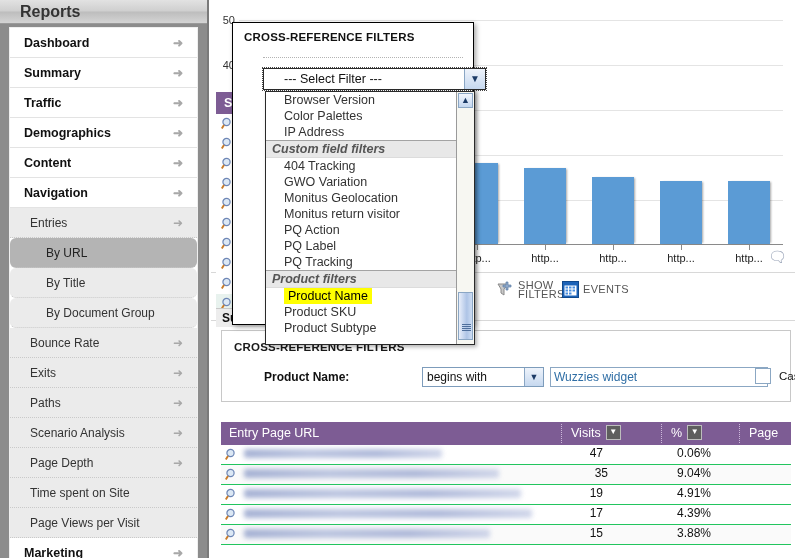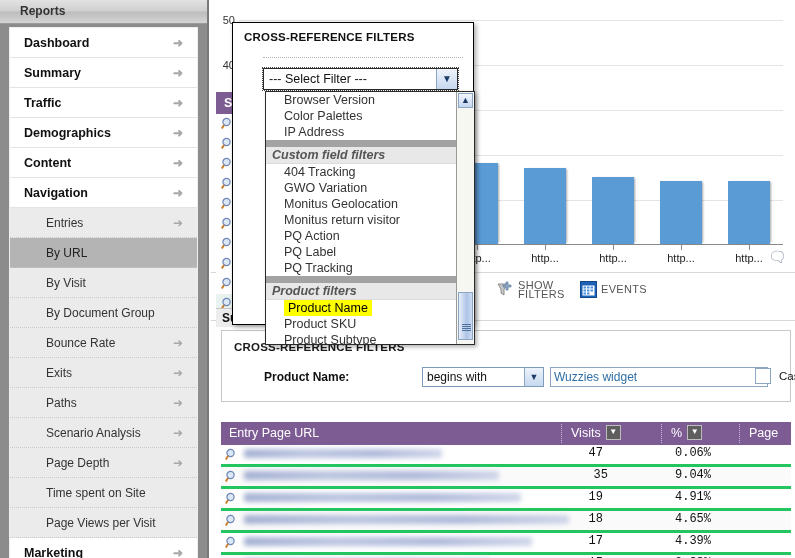--- a/index.html
+++ b/index.html
@@ -10,43 +10,43 @@
     position:relative;
   }
   
   #sidebar{
     position:absolute;left:0;top:0;width:209px;height:558px;
     background:#8c8c8c;box-sizing:border-box;
     border-right:2px solid #7a7a7a;
   }
   .side-title{
     height:23px;line-height:23px;padding-left:20px;
-    font-weight:bold;font-size:12px;color:#333;
+    font-weight:bold;font-size:16px;color:#333;
     background:linear-gradient(to bottom,#e2e2e2 0%,#cfcfcf 48%,#bdbdbd 52%,#d4d4d4 100%);
     border-bottom:1px solid #9a9a9a;
   }
   .side-inner{
     position:absolute;left:9px;top:27px;width:189px;
     background:#fff;border:1px solid #efefef;
     box-sizing:border-box;
   }
   .nav-item{
     position:relative;height:30px;line-height:30px;
     box-sizing:border-box;background:#fff;
     border-bottom:1px solid #e3e3e3;
     cursor:pointer;
   }
   .nav-item.top{padding-left:14px;font-weight:bold;font-size:12.5px;color:#111;}
   .nav-item.sub{
-    padding-left:36px;background:#ebebeb;font-weight:normal;
+    padding-left:20px;background:#ebebeb;font-weight:normal;
     font-size:12px;color:#333;border-bottom:1px dotted #c9c9c9;
   }
   .nav-item.sub2{
     padding-left:36px;background:#ebebeb;font-weight:normal;
-    font-size:12px;color:#333;border-bottom:1px dotted #c9c9c9;
+    font-size:12px;color:#333;border-bottom:1px dotted #c9c9c9;border-radius:6px;
   }
   .nav-item.sel{background:#b4b4b4;color:#222;}
   .arrow{
     position:absolute;right:14px;top:0;height:30px;line-height:30px;
     color:#a8a8a8;font-size:12px;
   }
   
   #main{
     position:absolute;left:211px;top:0;width:584px;height:558px;
     background:#fff;overflow:hidden;
@@ -129,21 +129,21 @@
     position:absolute;top:0;height:23px;line-height:23px;
     font-weight:normal;font-size:12.5px;color:#fff;
   }
   .th-sep{position:absolute;top:2px;width:1px;height:19px;border-left:1px dotted #cdb9db;}
   .sortbtn{
     display:inline-block;width:13px;height:13px;vertical-align:middle;
     background:#5e5e5e;border:1px solid #bdbdbd;color:#fff;font-size:8px;
     line-height:12px;text-align:center;margin-left:5px;margin-bottom:2px;cursor:pointer;
   }
   .trow{
-    position:relative;height:19px;border-bottom:3px solid #22c55e;background:#fff;font-family:Liberation Mono, monospace;
+    position:relative;height:19px;border-bottom:1px solid #22c55e;background:#fff;
   }
   .trow.alt{background:#fafafa;}
   .mag{position:absolute;left:4px;top:3px;width:13px;height:13px;}
   .blurred{
     position:absolute;left:23px;top:4px;height:9px;border-radius:2px;
     background:linear-gradient(to right,#8d9cc8,#aab6d8,#9aa7d0,#c3cbe4);
     filter:blur(2.4px);opacity:.78;
   }
   .cnum{
     position:absolute;top:1px;font-size:12px;color:#111;text-align:right;
@@ -174,38 +174,38 @@
     position:absolute;left:232px;top:22px;width:242px;height:303px;
     background:#fff;border:1px solid #000;box-sizing:border-box;
     box-shadow:2px 2px 5px rgba(0,0,0,.35);
   }
   #popup-title{
     position:absolute;left:11px;top:8px;font-weight:bold;font-size:11.5px;
     letter-spacing:.2px;color:#111;
   }
   #popup-divider{position:absolute;left:30px;right:10px;top:34px;border-top:1px dotted #b3b3b3;}
   #filter-select{
-    position:absolute;left:30px;top:45px;width:195px;height:22px;
+    position:absolute;left:30px;top:45px;width:223px;height:22px;
     border:1px solid #2a2a2a;outline:1px dotted #444;box-sizing:border-box;background:#fff;
-    font-size:12.5px;line-height:20px;padding-left:5px;color:#111;cursor:pointer;
+    font-size:12.5px;line-height:20px;padding-left:20px;color:#111;cursor:pointer;
   }
   #filter-select .sel-arrow{width:20px;height:20px;line-height:20px;font-size:10px;}
   
   #ddl{
     position:absolute;left:32px;top:68px;width:210px;height:254px;
     background:#fff;border:1px solid #2a2a2a;box-sizing:border-box;overflow:hidden;
     box-shadow:2px 2px 4px rgba(0,0,0,.3);
   }
   .opt{
     height:16px;line-height:16px;padding-left:18px;font-size:12.5px;color:#333;
     white-space:nowrap;cursor:pointer;
   }
   .opt.group{
     background:#e8e8e8;font-style:italic;font-weight:bold;color:#555;padding-left:6px;
-    border-top:7px solid #a3a3a3;border-bottom:1px solid #dcdcdc;
+    border-top:1px solid #a3a3a3;border-bottom:1px solid #dcdcdc;
   }
   .opt.hl{background:#ffff00;color:#000;display:inline-block;padding-right:4px;}
   .optrow.hlrow{padding-left:18px;height:16px;line-height:16px;font-size:12.5px;}
   
   #ddsb{
     position:absolute;right:0;top:0;width:17px;height:252px;
     background:#f7f7f2;border-left:1px solid #9a9a9a;
   }
   .sb-arrow{
     position:absolute;left:1px;width:15px;height:15px;
@@ -230,21 +230,21 @@
   <div class="side-title">Reports</div>
   <div class="side-inner" id="side-inner">
       <div class="nav-item top"><span>Dashboard</span><span class="arrow">➜</span></div>
       <div class="nav-item top"><span>Summary</span><span class="arrow">➜</span></div>
       <div class="nav-item top"><span>Traffic</span><span class="arrow">➜</span></div>
       <div class="nav-item top"><span>Demographics</span><span class="arrow">➜</span></div>
       <div class="nav-item top"><span>Content</span><span class="arrow">➜</span></div>
       <div class="nav-item top"><span>Navigation</span><span class="arrow">➜</span></div>
       <div class="nav-item sub"><span>Entries</span><span class="arrow">➜</span></div>
       <div class="nav-item sub2 sel"><span>By URL</span></div>
-      <div class="nav-item sub2"><span>By Visit</span></div>
+      <div class="nav-item sub2"><span>By Title</span></div>
       <div class="nav-item sub2"><span>By Document Group</span></div>
       <div class="nav-item sub"><span>Bounce Rate</span><span class="arrow">➜</span></div>
       <div class="nav-item sub"><span>Exits</span><span class="arrow">➜</span></div>
       <div class="nav-item sub"><span>Paths</span><span class="arrow">➜</span></div>
       <div class="nav-item sub"><span>Scenario Analysis</span><span class="arrow">➜</span></div>
       <div class="nav-item sub"><span>Page Depth</span><span class="arrow">➜</span></div>
       <div class="nav-item sub"><span>Time spent on Site</span></div>
       <div class="nav-item sub"><span>Page Views per Visit</span></div>
       <div class="nav-item top"><span>Marketing</span><span class="arrow">➜</span></div>
     </div>
@@ -295,21 +295,21 @@
       <div class="footbtn" style="left:285px;">
         <svg width="18" height="18" viewBox="0 0 18 18">
           <path d="M2 3 h10 l-4 5 v6 l-3 -2 v-4 z" fill="#c9c9c9" stroke="#8a8a8a" stroke-width="1"></path>
           <path d="M12 1 v3 h3 v2 h-3 v3 h-2 v-3 h-3 v-2 h3 v-3 z" fill="#8fa8c8" stroke="#5d7ea8" stroke-width=".7"></path>
         </svg>
         <div class="footlabel">
           <div>Show</div>
           <div>Filters</div>
         </div>
       </div>
-      <div class="footbtn" style="left:369px;">
+      <div class="footbtn" style="left:351px;">
         <svg width="17" height="17" viewBox="0 0 17 17">
           <rect x="0.5" y="0.5" width="16" height="16" fill="#1c63b8" stroke="#10498c"></rect>
           <rect x="2.5" y="4.5" width="12" height="10" fill="#ffffff"></rect>
           <g fill="#4a8fe0">
             <rect x="3.5" y="5.5" width="2.5" height="2"></rect>
               <rect x="7" y="5.5" width="2.5" height="2"></rect>
             <rect x="10.5" y="5.5" width="2.5" height="2"></rect>
             <rect x="3.5" y="8.5" width="2.5" height="2"></rect>
               <rect x="7" y="8.5" width="2.5" height="2"></rect>
             <rect x="10.5" y="8.5" width="2.5" height="2"></rect>
@@ -369,29 +369,20 @@
         </div>
         <div class="trow">
           <span class="mag"><svg width="13" height="13" viewBox="0 0 13 13">
               <circle cx="5.5" cy="5" r="3.6" fill="#dce8f5" stroke="#6d86b5" stroke-width="1.2"></circle>
               <line x1="3" y1="8" x2="0.8" y2="11.5" stroke="#c97c2a" stroke-width="2"></line>
             </svg></span>
           <span class="blurred" style="width: 277px;"></span>
           <span class="cnum" style="left: 310px; width: 72px;">19</span>
           <span class="cnum" style="left: 400px; width: 90px;">4.91%</span>
         </div>
-        <div class="trow alt">
-          <span class="mag"><svg width="13" height="13" viewBox="0 0 13 13">
-              <circle cx="5.5" cy="5" r="3.6" fill="#dce8f5" stroke="#6d86b5" stroke-width="1.2"></circle>
-              <line x1="3" y1="8" x2="0.8" y2="11.5" stroke="#c97c2a" stroke-width="2"></line>
-            </svg></span>
-          <span class="blurred" style="width: 325px;"></span>
-          <span class="cnum" style="left: 310px; width: 72px;">18</span>
-          <span class="cnum" style="left: 400px; width: 90px;">4.65%</span>
-        </div>
         <div class="trow">
           <span class="mag"><svg width="13" height="13" viewBox="0 0 13 13">
               <circle cx="5.5" cy="5" r="3.6" fill="#dce8f5" stroke="#6d86b5" stroke-width="1.2"></circle>
               <line x1="3" y1="8" x2="0.8" y2="11.5" stroke="#c97c2a" stroke-width="2"></line>
             </svg></span>
           <span class="blurred" style="width: 288px;"></span>
           <span class="cnum" style="left: 310px; width: 72px;">17</span>
           <span class="cnum" style="left: 400px; width: 90px;">4.39%</span>
         </div>
         <div class="trow alt">

